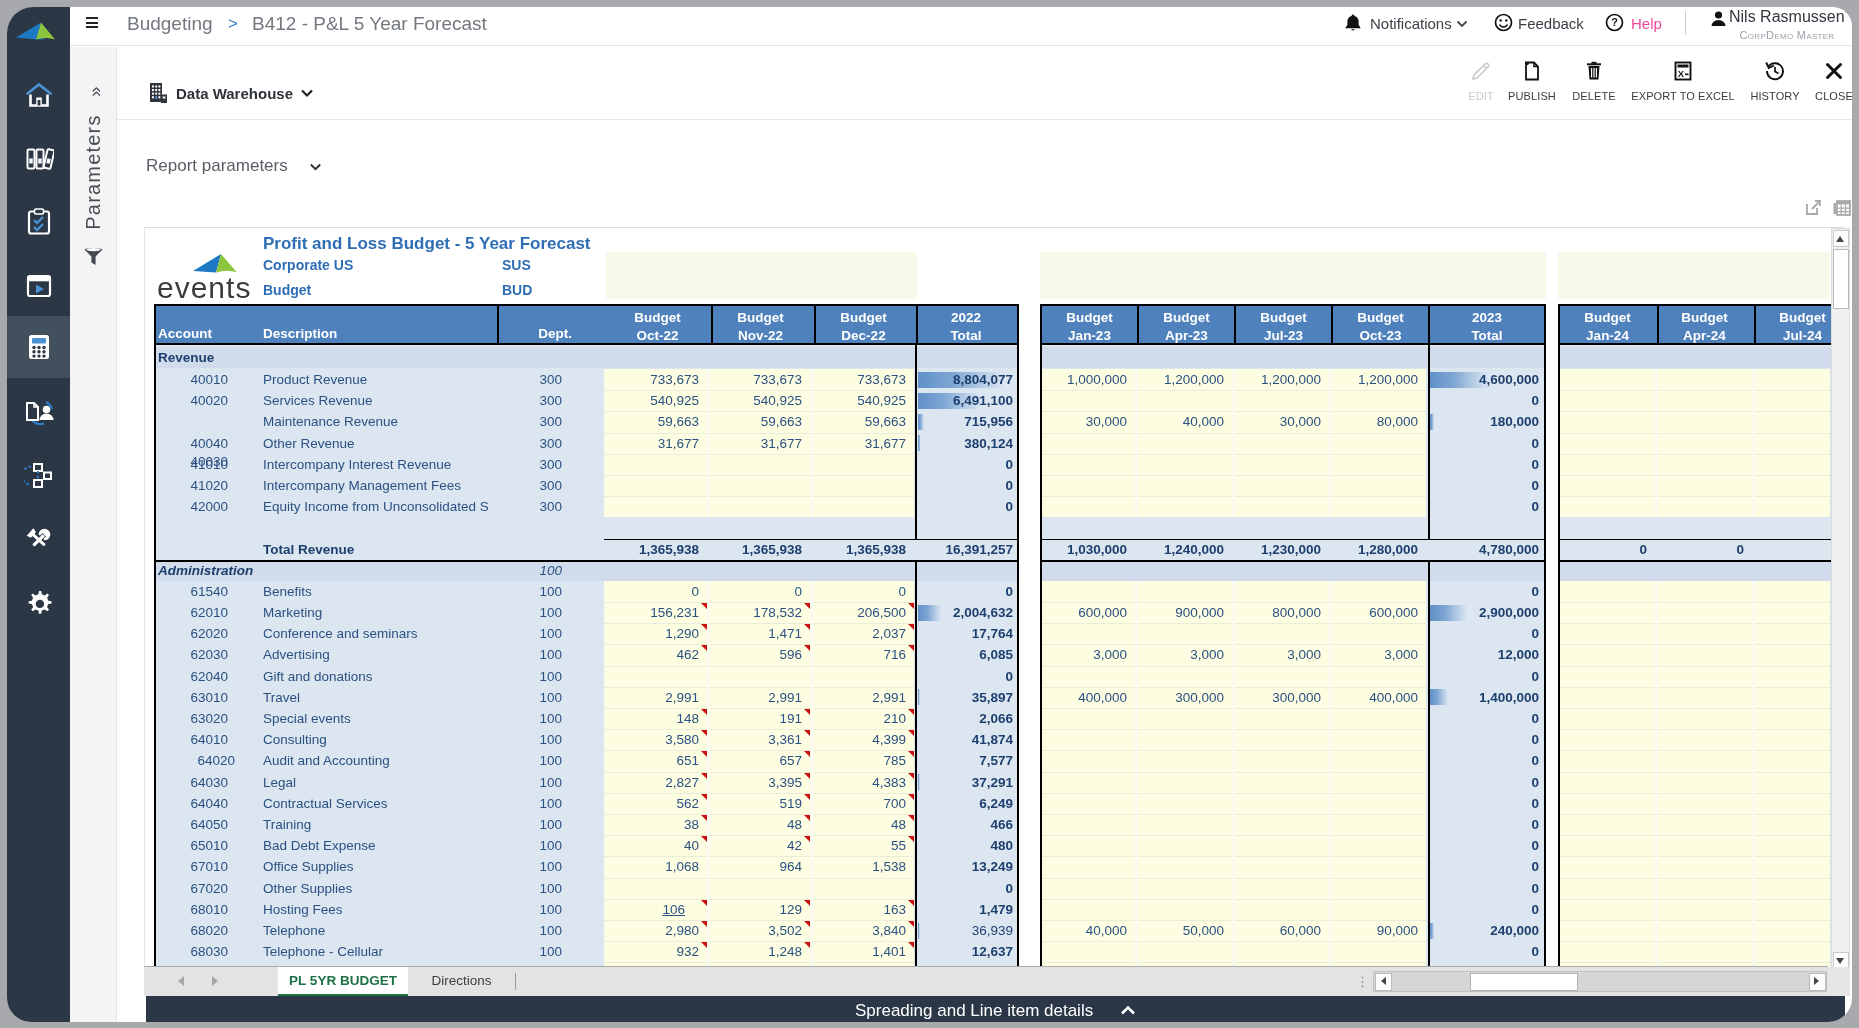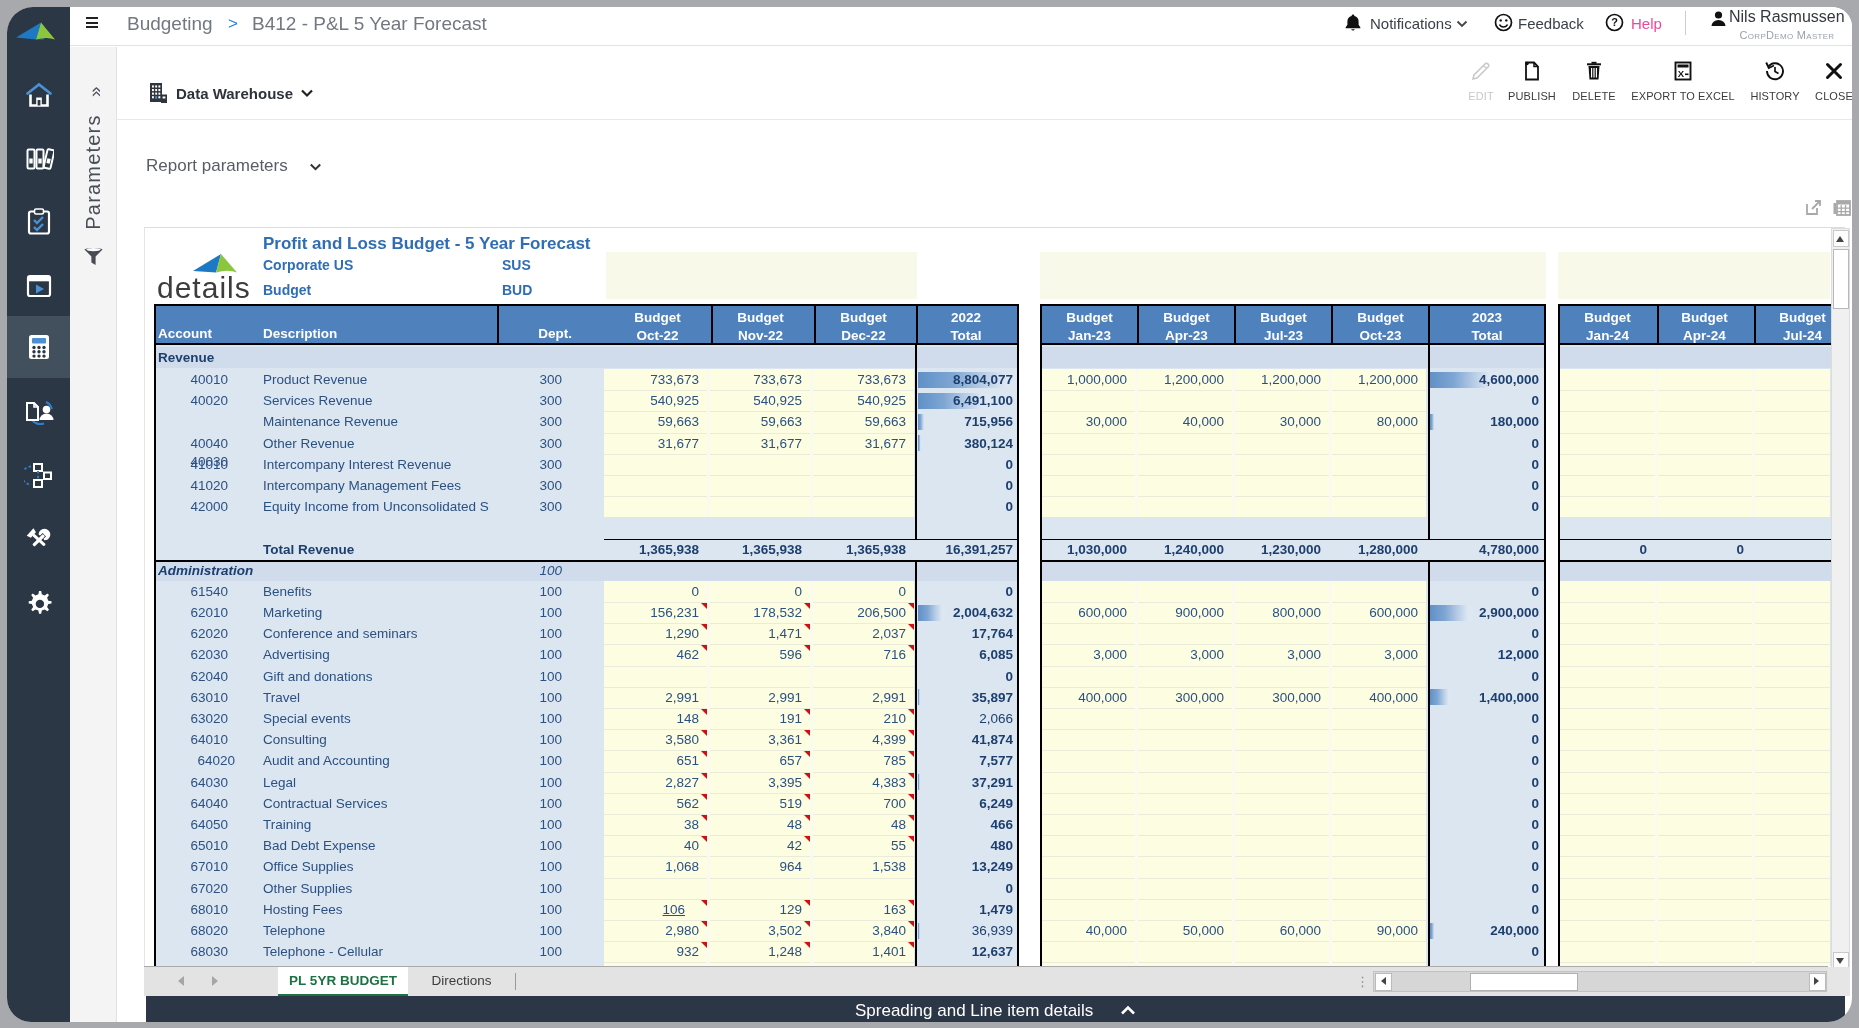--- a/index.html
+++ b/index.html
@@ -217,21 +217,21 @@
         <line x1="4" y1="12.6" x2="17" y2="12.6"></line>
       </g>
 <rect x="0.5" y="4" width="2.6" height="11" fill="#a9a9a9"></rect>
     </svg>
 <div class="a" style="left:137px;top:220px;width:1701px;height:1px;background:#ddd"></div>
 <div class="a" style="left:137px;top:220px;width:1px;height:739px;background:#e4e4e4"></div>
 <svg class="a" style="left:185px;top:243px" width="50" height="26" viewBox="0 0 50 26">
 <polygon points="1,21 29,4 24,22.5" fill="#1d79c4"></polygon>
 <path d="M29 4 L45 22.5 Q36 19 24 22.5 Z" fill="#8cc63e"></path>
     </svg>
-<div class="a" style="left:150px;top:264px;font-size:30px;color:#3c3c3c;letter-spacing:1px">details</div>
+<div class="a" style="left:150px;top:264px;font-size:30px;color:#3c3c3c;letter-spacing:1px">events</div>
 <div class="a" style="left:256px;top:227px;font-size:17px;font-weight:bold;color:#2f6db5">Profit and Loss Budget - 5 Year Forecast</div>
 <div class="a" style="left:256px;top:250px;font-size:14px;font-weight:bold;color:#2f6db5">Corporate US</div>
 <div class="a" style="left:495px;top:250px;font-size:14px;font-weight:bold;color:#2f6db5">SUS</div>
 <div class="a" style="left:256px;top:275px;font-size:14px;font-weight:bold;color:#2f6db5">Budget</div>
 <div class="a" style="left:495px;top:275px;font-size:14px;font-weight:bold;color:#2f6db5">BUD</div>
 <div class="a" style="left:599px;top:245px;width:311px;height:47px;background:#f9f9ea"></div>
 <div class="a" style="left:1033px;top:245px;width:506px;height:47px;background:#f9f9ea"></div>
 <div class="a" style="left:1551px;top:245px;width:272px;height:47px;background:#f9f9ea"></div>
 <div class="a" style="left:147px;top:297px;width:865px;height:41px;background:#4f81bd;border:2px solid #000;border-bottom:2.5px solid #000"></div>
 <div class="a" style="left:490px;top:297px;width:1.5px;height:41px;background:#000"></div>
@@ -432,21 +432,21 @@
 <div class="a num" style="left:909px;top:679.8000000000001px;width:97px;line-height:21.2px;font-weight:bold;color:#1d3f6e">35,897</div>
 <div class="a num" style="left:151px;top:701.0px;width:70px;line-height:21.2px;">63020</div>
 <div class="a lbl" style="left:256px;top:701.0px;width:234px;line-height:21.2px;white-space:nowrap;overflow:hidden">Special events</div>
 <div class="a num" style="left:433px;top:701.0px;width:122px;line-height:21.2px;">100</div>
 <div class="a num" style="left:597px;top:701.0px;width:95px;line-height:21.2px;">148</div>
 <div class="a" style="left:694px;top:702.0px;width:0;height:0;border-left:6px solid transparent;border-top:6px solid #cc1111"></div>
 <div class="a num" style="left:702px;top:701.0px;width:93px;line-height:21.2px;">191</div>
 <div class="a" style="left:797px;top:702.0px;width:0;height:0;border-left:6px solid transparent;border-top:6px solid #cc1111"></div>
 <div class="a num" style="left:805px;top:701.0px;width:94px;line-height:21.2px;">210</div>
 <div class="a" style="left:901px;top:702.0px;width:0;height:0;border-left:6px solid transparent;border-top:6px solid #cc1111"></div>
-<div class="a num" style="left:909px;top:701.0px;width:97px;line-height:21.2px;font-weight:normal;color:#1d3f6e">2,066</div>
+<div class="a num" style="left:909px;top:701.0px;width:97px;line-height:21.2px;font-weight:bold;color:#1d3f6e">2,066</div>
 <div class="a num" style="left:151px;top:722.2px;width:70px;line-height:21.2px;">64010</div>
 <div class="a lbl" style="left:256px;top:722.2px;width:234px;line-height:21.2px;white-space:nowrap;overflow:hidden">Consulting</div>
 <div class="a num" style="left:433px;top:722.2px;width:122px;line-height:21.2px;">100</div>
 <div class="a num" style="left:597px;top:722.2px;width:95px;line-height:21.2px;">3,580</div>
 <div class="a" style="left:694px;top:723.2px;width:0;height:0;border-left:6px solid transparent;border-top:6px solid #cc1111"></div>
 <div class="a num" style="left:702px;top:722.2px;width:93px;line-height:21.2px;">3,361</div>
 <div class="a" style="left:797px;top:723.2px;width:0;height:0;border-left:6px solid transparent;border-top:6px solid #cc1111"></div>
 <div class="a num" style="left:805px;top:722.2px;width:94px;line-height:21.2px;">4,399</div>
 <div class="a" style="left:901px;top:723.2px;width:0;height:0;border-left:6px solid transparent;border-top:6px solid #cc1111"></div>
 <div class="a num" style="left:909px;top:722.2px;width:97px;line-height:21.2px;font-weight:bold;color:#1d3f6e">41,874</div>

